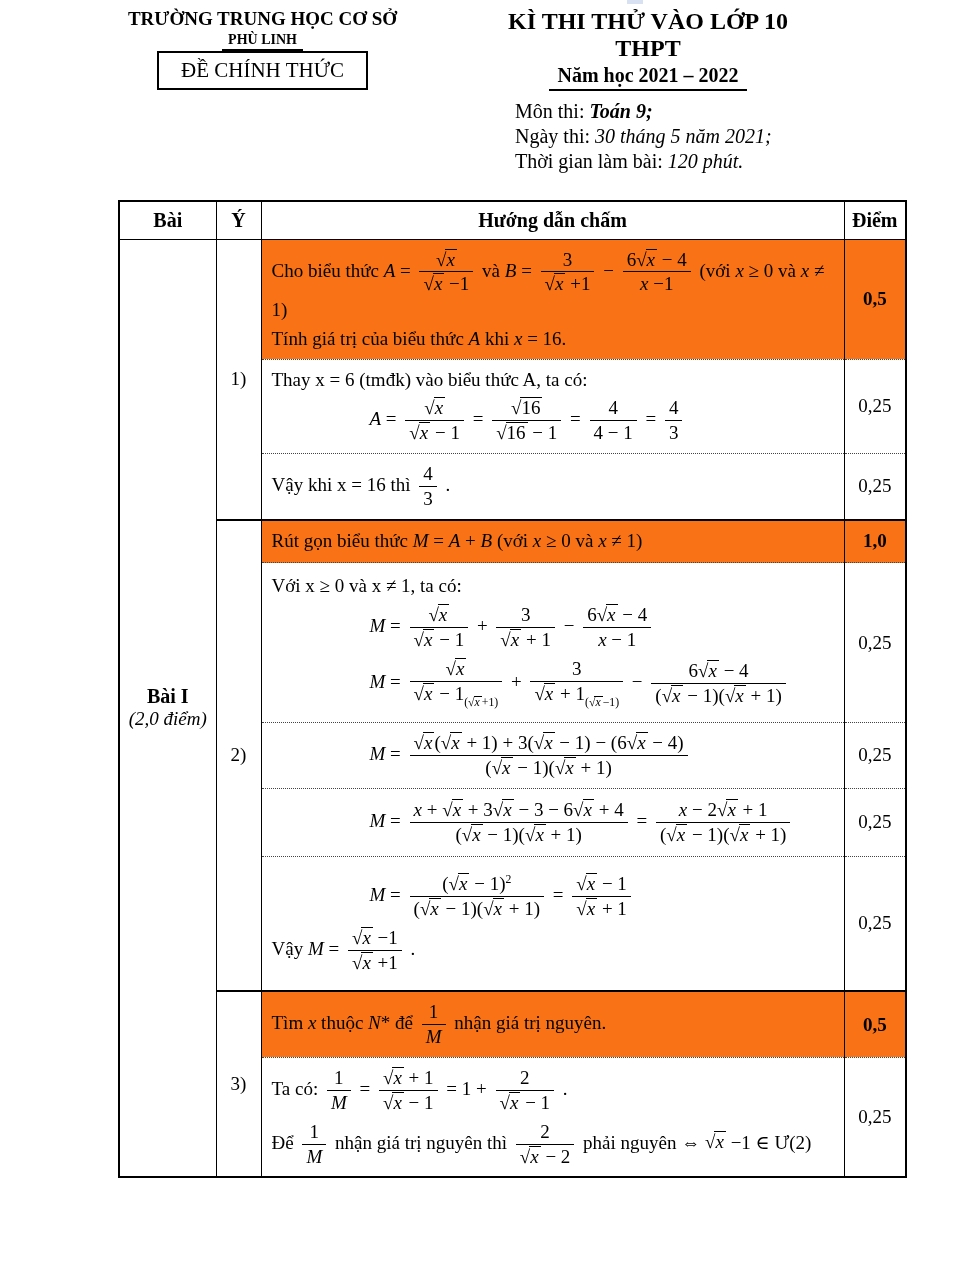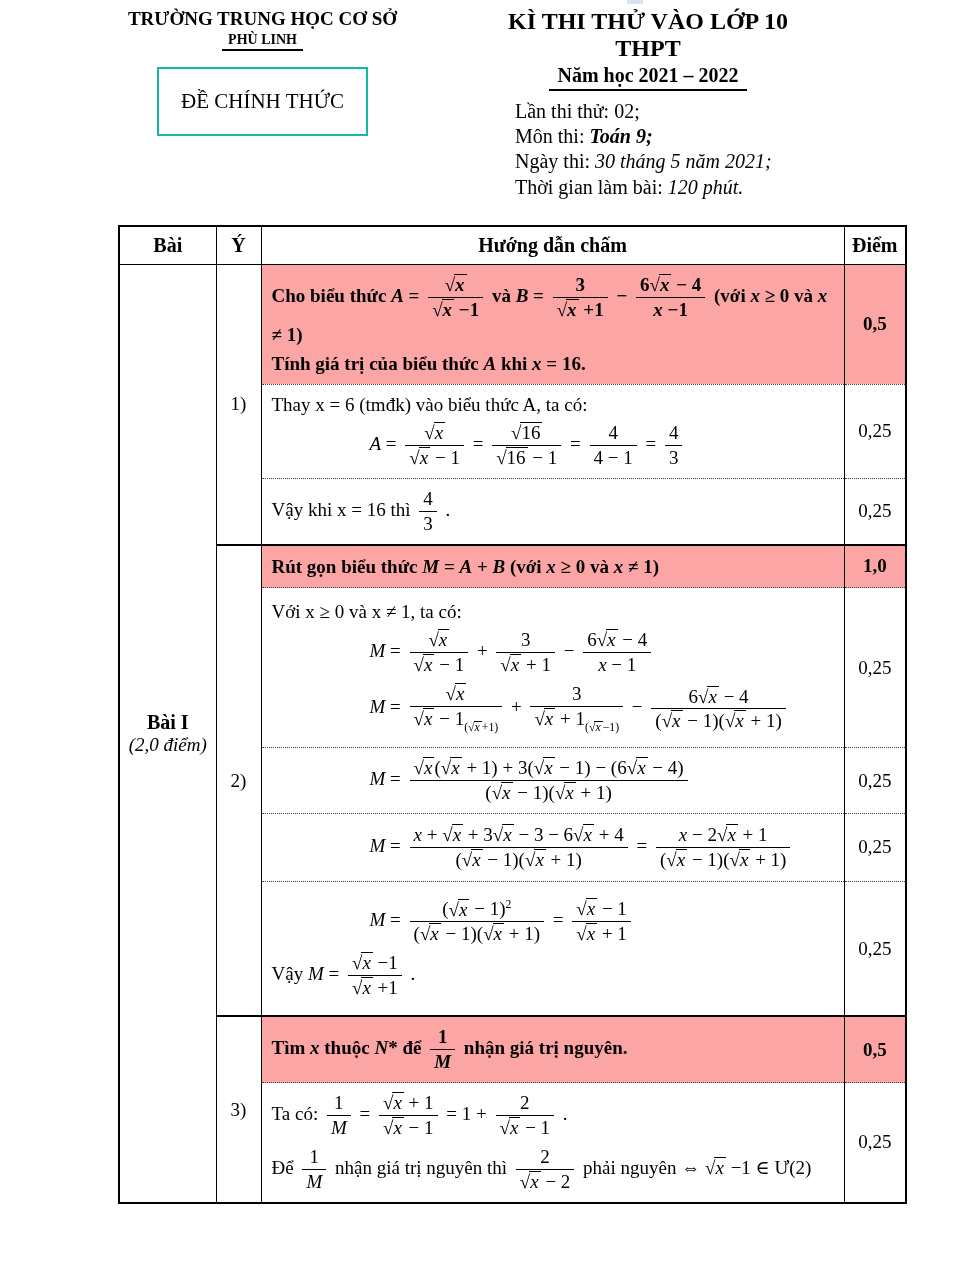--- a/index.html
+++ b/index.html
@@ -6,39 +6,39 @@
   body{
     width:958px;height:1280px;background:#ffffff;color:#000;
     font-family:"Liberation Serif","DejaVu Serif",serif;
     position:relative;overflow:hidden;
   }
   
   .header{display:flex;padding-top:8px;}
   .header-left{width:345px;margin-left:90px;text-align:center;}
   .school-line1{font-weight:bold;font-size:19px;}
   .school-line2{font-weight:bold;font-size:14px;display:inline-block;border-bottom:2px solid #000;padding:0 6px 1px;}
-  .official-box{display:inline-block;margin-top:16px;border:2px solid #14b8a6;padding:20px 22px;font-size:21px;}
+  .official-box{display:inline-block;border:2px solid #000000;padding:5px 22px;font-size:21px;}
   .header-right{width:310px;margin-left:58px;}
   .exam-title{font-weight:bold;font-size:24px;text-align:center;}
   .exam-year{font-weight:bold;font-size:20px;text-align:center;margin-top:2px;}
   .exam-year span{display:inline-block;border-bottom:2px solid #000;padding:0 8px 2px;}
   .exam-info{margin-top:8px;padding-left:22px;font-size:20px;line-height:1.26;}
   .inf-italic{font-style:italic;}
   .inf-bold-italic{font-style:italic;font-weight:bold;}
   .wm{position:absolute;left:627px;top:0;width:16px;height:4px;background:#c7d4ec;opacity:.7;}
   
   table{border-collapse:collapse;margin:25px 0 0 118px;width:787px;table-layout:fixed;}
   col.c-bai{width:97px;} col.c-y{width:45px;} col.c-content{width:583px;} col.c-score{width:62px;}
   table{border:2px solid #000;}
   th{border:1.5px solid #000;font-size:20px;font-weight:bold;padding:7px 2px;background:#fff;}
   td{border-left:1.5px solid #000;border-right:1.5px solid #000;}
   td.content{padding:4px 10px;font-size:19px;vertical-align:middle;}
   td.score{text-align:center;font-size:19px;vertical-align:middle;}
   td.bold-score{font-weight:bold;}
-  td.shaded{background:#fca5a5;font-weight:bold;}
+  td.shaded{background:#f97316;}
   td.bai-cell{text-align:center;vertical-align:middle;font-size:19px;}
   .bai-name{font-weight:bold;font-size:20px;}
   .bai-sub{font-style:italic;font-size:19px;}
   td.y-cell{text-align:center;vertical-align:middle;font-size:19px;}
   tr.dotted-sep td.content, tr.dotted-sep td.score{border-bottom:1px dotted #444;}
   tr.solid-top td{border-top:2px solid #000;}
   tr.last td.content{border-bottom:2.5px dotted #333;}
   tr.last td.score, tr.last td.y-cell, td.bai-cell{border-bottom:2px solid #000;}
   
   .mline{margin:3px 0;line-height:1.35;}
@@ -61,21 +61,20 @@
 <div class="header">
   <div class="header-left">
     <div class="school-line1">TRƯỜNG TRUNG HỌC CƠ SỞ</div>
     <div><span class="school-line2">PHÙ LINH</span></div>
     <div><span class="official-box">ĐỀ CHÍNH THỨC</span></div>
   </div>
   <div class="header-right">
     <div class="exam-title">KÌ THI THỬ VÀO LỚP 10 THPT</div>
     <div class="exam-year"><span>Năm học  2021 – 2022</span></div>
     <div class="exam-info">
-      <div><span>Lần thi thử: </span><span>02;</span></div>
       <div><span>Môn thi: </span><span class="inf-bold-italic">Toán 9;</span></div>
       <div><span>Ngày thi: </span><span class="inf-italic">30 tháng 5 năm 2021;</span></div>
       <div><span>Thời gian làm bài: </span><span class="inf-italic">120 phút.</span></div>
     </div>
   </div>
 </div>
 
 <table>
   <colgroup>
       <col class="c-bai">

